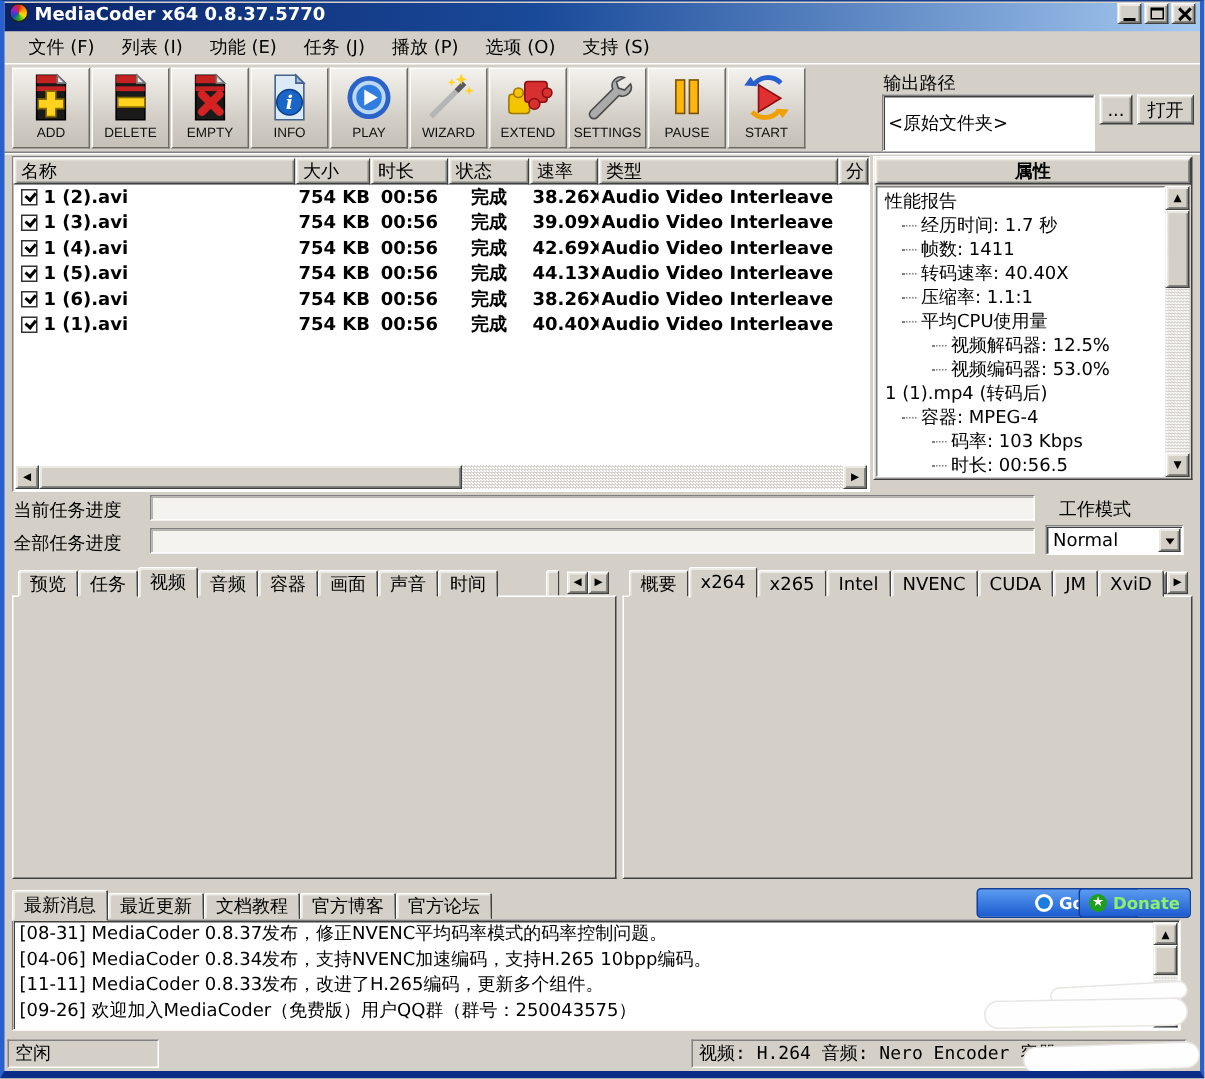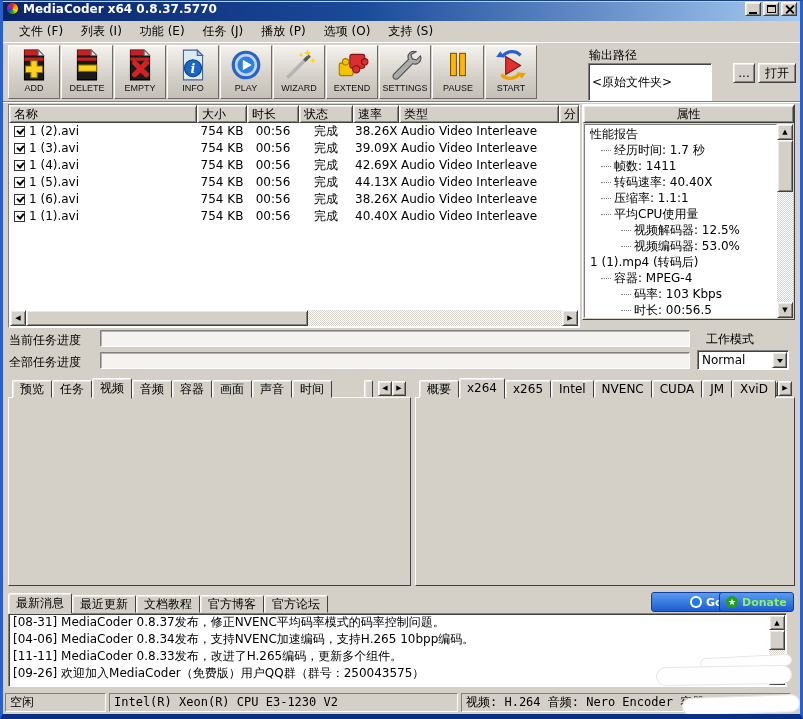--- a/index.html
+++ b/index.html
@@ -37,55 +37,55 @@
   .menu-item{padding:2px 9px;white-space:nowrap;}
   
   .toolbar{position:absolute;left:3px;top:42px;width:797px;height:58px;border-top:1px solid #fff;}
   .tbtn{position:absolute;top:2px;width:52px;height:54px;display:flex;flex-direction:column;align-items:center;
     background:linear-gradient(#f4f2ee,#d4d0c8 60%,#c4c0b8);
     border:1px solid;border-color:#fff #6e6a64 #6e6a64 #fff;}
   .ticon{margin-top:2px;width:34px;height:34px;}
   .tcap{font-size:9px;letter-spacing:0;margin-top:1px;color:#111;font-family:"Liberation Sans",sans-serif;}
   
   .op-label{position:absolute;left:589px;top:47px;}
-  .op-input{position:absolute;left:588px;top:63px;width:124px;height:20px;
+  .op-input{position:absolute;left:588px;top:63px;width:142px;height:20px;
     border:1px solid;border-color:#808080 #fff #fff #808080;box-shadow:inset 1px 1px 0 #404040;
     font:12px "DejaVu Sans",sans-serif;padding:18px 3px;background:#fff;}
   .xbtn{position:absolute;height:20px;background:#d4d0c8;border:1px solid;border-color:#fff #404040 #404040 #fff;
     box-shadow:inset 1px 1px 0 #ece9e2, inset -1px -1px 0 #868681;
     font:12px "DejaVu Sans",sans-serif;text-align:center;line-height:17px;padding:0;}
   .hsep{position:absolute;left:3px;top:101px;width:797px;height:2px;border-top:1px solid #808080;border-bottom:1px solid #fff;}
   
   .filelist{position:absolute;left:8px;top:104px;width:572px;height:224px;background:#fff;}
   .fl-grid{display:grid;grid-template-columns:188px 50px 52px 54px 46px 160px 1fr;}
   .fl-hcell{height:18px;line-height:16px;padding:0 4px;background:#d4d0c8;
     border:1px solid;border-color:#fff #404040 #404040 #fff;
     box-shadow:inset 1px 1px 0 #ece9e2, inset -1px -1px 0 #868681;
     white-space:nowrap;overflow:hidden;}
   .fl-row{height:17px;line-height:17px;}
-  .fl-cell{white-space:nowrap;overflow:hidden;padding:0 2px;}
+  .fl-cell{white-space:nowrap;overflow:hidden;padding:0 2px;font-weight:bold;}
   .fl-cell.c{text-align:center;}
   .cbx{display:inline-block;width:11px;height:11px;background:#fff;border:1px solid #333;
     margin:0 4px -2px 3px;position:relative;}
   .cbx::after{content:"";position:absolute;left:2px;top:1px;width:5px;height:3px;
     border-left:2px solid #000;border-bottom:2px solid #000;transform:rotate(-50deg);}
   .hscroll{position:absolute;left:1px;bottom:1px;right:1px;height:16px;display:flex;
     background:repeating-conic-gradient(#fff 0 25%,#d6d3cc 0 50%) 0 0/2px 2px;}
   .sb-btn{width:16px;height:16px;flex:0 0 auto;background:#d4d0c8;border:1px solid;border-color:#fff #404040 #404040 #fff;
     box-shadow:inset 1px 1px 0 #ece9e2, inset -1px -1px 0 #868681;
     font-size:7px;line-height:14px;text-align:center;color:#000;}
   .hthumb{width:282px;height:16px;background:#d4d0c8;border:1px solid;border-color:#fff #404040 #404040 #fff;
     box-shadow:inset 1px 1px 0 #ece9e2, inset -1px -1px 0 #868681;}
   .hs-track{flex:1;}
   
   .props{position:absolute;left:582px;top:104px;width:213px;height:216px;background:#d4d0c8;
     border:1px solid;border-color:#fff #404040 #404040 #fff;}
   .props-header{height:18px;line-height:16px;text-align:center;background:#d4d0c8;
     border:1px solid;border-color:#fff #404040 #404040 #fff;
-    box-shadow:inset 1px 1px 0 #ece9e2, inset -1px -1px 0 #868681;}
+    box-shadow:inset 1px 1px 0 #ece9e2, inset -1px -1px 0 #868681;font-weight:bold;}
   .props-body{position:absolute;left:1px;top:19px;right:17px;bottom:1px;background:#fff;
     overflow:hidden;border:1px solid;border-color:#808080 #fff #fff #808080;padding:1px 0 0 2px;}
   .tree-item{line-height:16px;white-space:nowrap;}
   .tree-item.lvl0{padding-left:3px;}
   .tree-item.lvl1{padding-left:14px;}
   .tree-item.lvl2{padding-left:34px;}
   .tree-item.lvl1::before,.tree-item.lvl2::before{content:"";display:inline-block;width:10px;height:1px;
     border-top:1px dotted #808080;vertical-align:middle;margin-right:3px;}
   .vscroll{position:absolute;top:19px;right:1px;width:16px;bottom:1px;
     background:repeating-conic-gradient(#fff 0 25%,#d6d3cc 0 50%) 0 0/2px 2px;
@@ -633,18 +633,17 @@
       <span class="sb-btn" style="height:15px">▼</span>
     </div>
   </div>
 
   <div class="blob" style="left:700px;top:656px;width:92px;height:12px;border-radius:8px;transform:rotate(-3deg);"></div>
   <div class="blob" style="left:656px;top:666px;width:136px;height:19px;border-radius:10px;transform:rotate(-1deg);"></div>
   <div class="blob" style="left:682px;top:696px;width:118px;height:18px;border-radius:9px;transform:rotate(-2deg);"></div>
 
   <div class="statusbar">
     <div class="sb-panel" style="left:2px;width:101px;">空闲</div>
-    <div class="sb-panel" style="left:106px;width:349px;">Intel(R) Xeon(R) CPU E3-1230 V2</div>
     <div class="sb-panel" style="left:458px;width:330px;">视频: H.264  音频: Nero Encoder  容器</div>
     <div class="grip"></div>
   </div>
 
 </div>
 
 </body></html>

